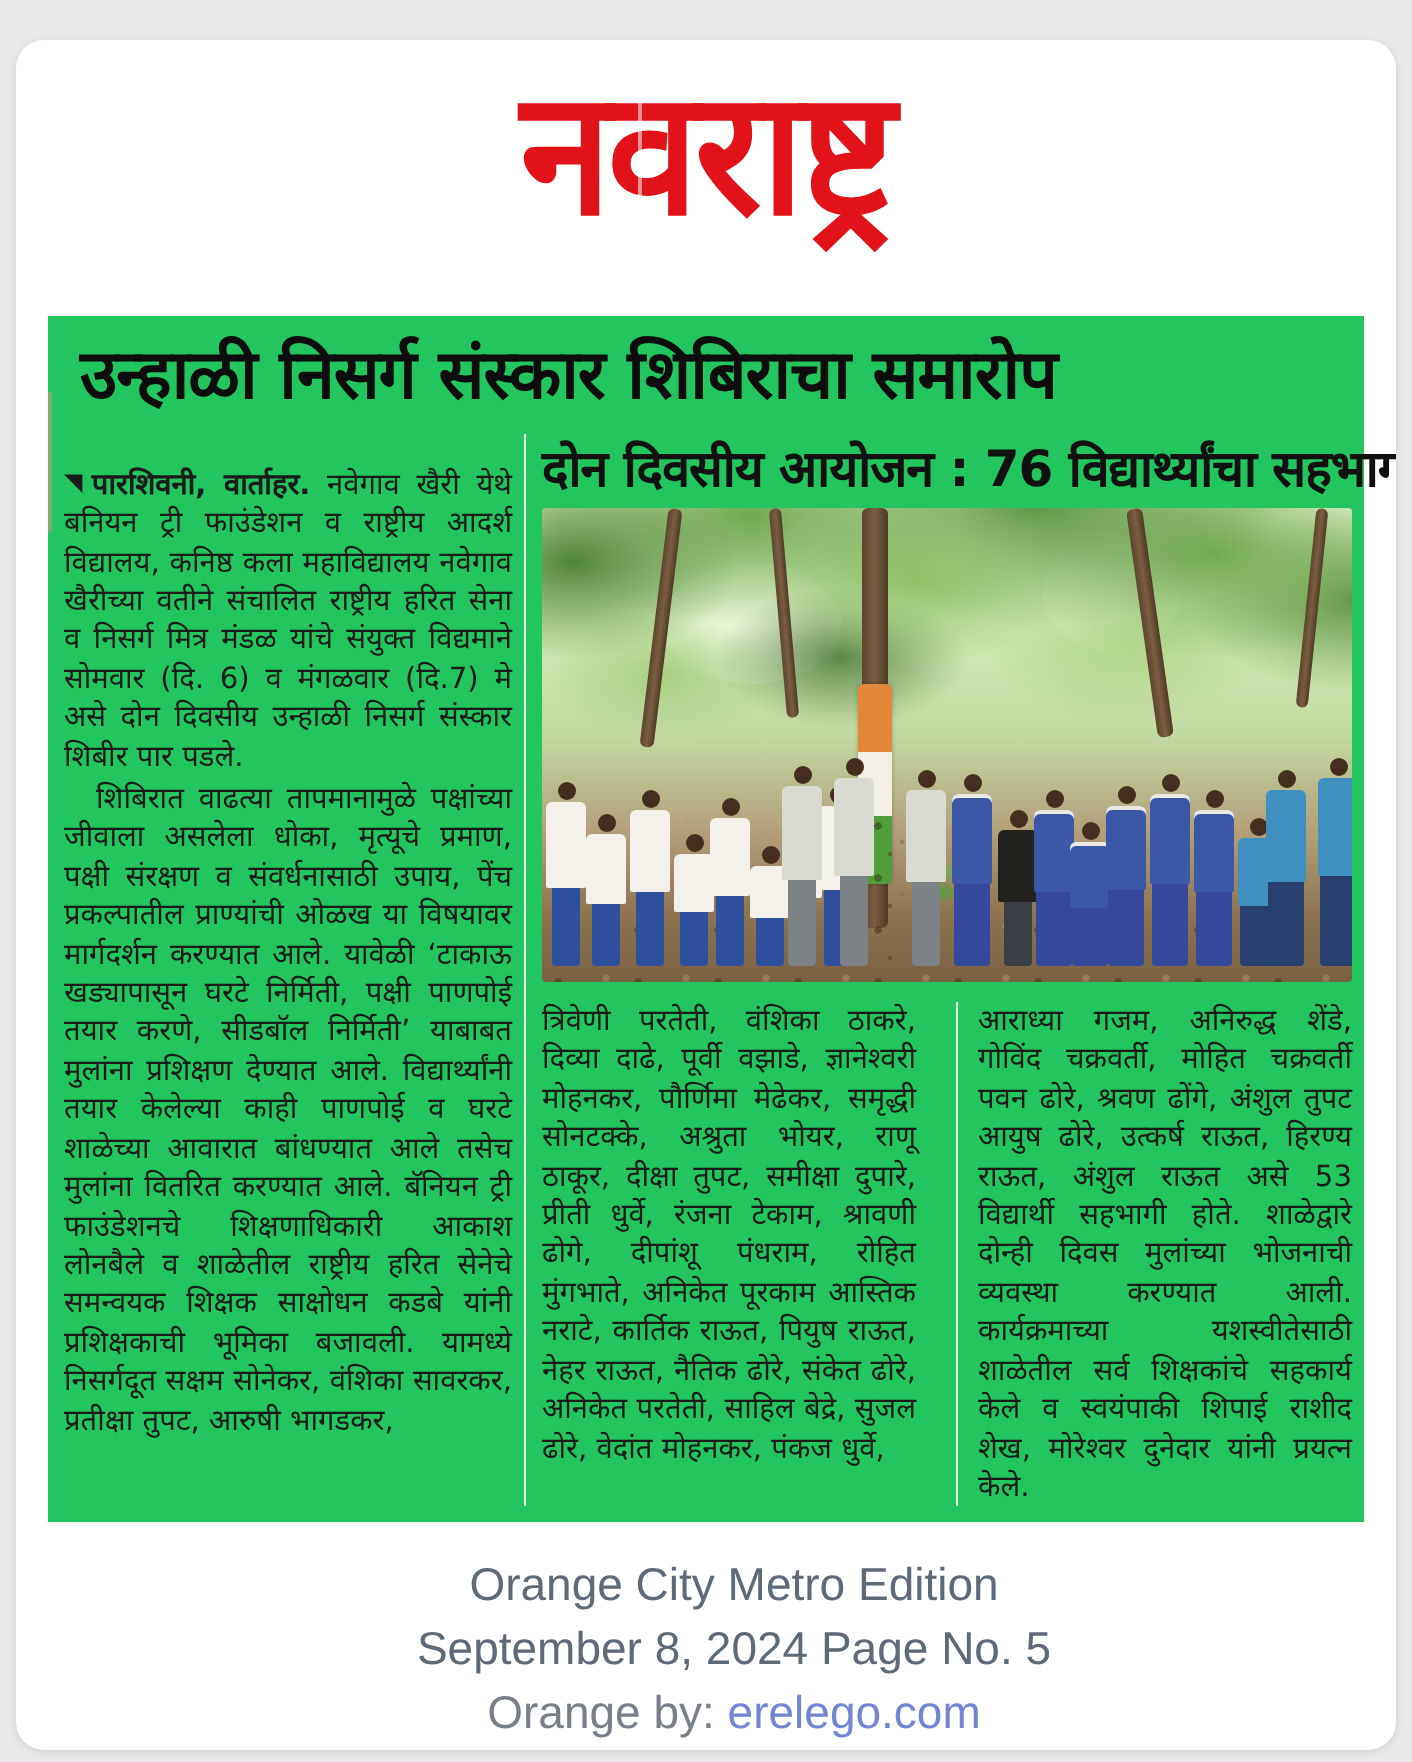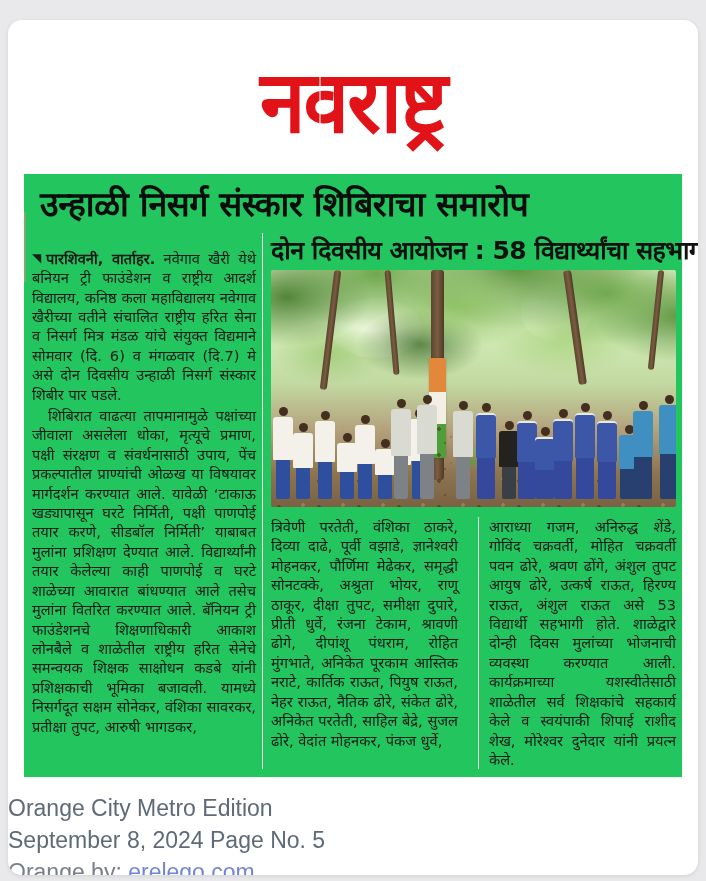--- a/index.html
+++ b/index.html
@@ -10,22 +10,22 @@
     position:relative;overflow:hidden;
   }
   .card{
     position:absolute;left:8px;right:8px;top:20px;bottom:6px;
     background:#ffffff;border-radius:14px;
     box-shadow:0 1px 4px rgba(0,0,0,0.10);
     overflow:hidden;
   }
   
   .masthead{
-    margin-top:24px;height:100px;
-    display:flex;align-items:flex-end;justify-content:center;
+    margin-top:8px;height:100px;
+    display:flex;align-items:center;justify-content:center;
     position:relative;
   }
   .masthead .logo{
     font-size:82px;font-weight:800;line-height:1;
     letter-spacing:-2px;
     transform:scaleY(1.05);
   }
   .fold-line{
     position:absolute;left:45%;top:-20px;bottom:-10px;width:2px;
     background:rgba(255,255,255,0.55);
@@ -118,23 +118,23 @@
   .kid.g .torso{background:#d9dad2;}
   .kid.g .legs{background:#7d8287;}
   .kid.k .torso{background:#23221f;}
   .kid.k .legs{background:#3a3f45;}
   
   .cols{display:flex;gap:10px;margin-top:10px;}
   .colx{flex:1;min-width:0;}
   .col2{border-right:1px solid #eeeae6;padding-right:20px;}
   
   .footer{
-    text-align:left;margin-top:16px;
+    text-align:center;margin-top:16px;
     font-family:"Liberation Sans","DejaVu Sans",sans-serif;
-    font-size:23px;line-height:1.38;color:#5e6a78;
+    font-size:23px;line-height:1.38;color:#5e6a78;margin-left:28px;
   }
   .footer .powered{color:#787f88;}
   .footer a{color:#7486d3;text-decoration:none;}
 </style>
 </head>
 <body>
 
 <div class="card">
 
   <div class="masthead">
@@ -148,21 +148,21 @@
 
     <div class="content">
 
       <div class="col col-left">
         <p class="p1"><span class="dateline-marker">◥</span><span class="dateline">पारशिवनी, वार्ताहर.</span><span> नवेगाव खैरी येथे बनियन ट्री फाउंडेशन व राष्ट्रीय आदर्श विद्यालय, कनिष्ठ कला महाविद्यालय नवेगाव खैरीच्या वतीने संचालित राष्ट्रीय हरित सेना व निसर्ग मित्र मंडळ यांचे संयुक्त विद्यमाने सोमवार (दि. 6) व मंगळवार (दि.7) मे असे दोन दिवसीय उन्हाळी निसर्ग संस्कार शिबीर पार पडले.</span></p>
         <p class="p2">शिबिरात वाढत्या तापमानामुळे पक्षांच्या जीवाला असलेला धोका, मृत्यूचे प्रमाण, पक्षी संरक्षण व संवर्धनासाठी उपाय, पेंच प्रकल्पातील प्राण्यांची ओळख या विषयावर मार्गदर्शन करण्यात आले. यावेळी ‘टाकाऊ खड्यापासून घरटे निर्मिती, पक्षी पाणपोई तयार करणे, सीडबॉल निर्मिती’ याबाबत मुलांना प्रशिक्षण देण्यात आले. विद्यार्थ्यांनी तयार केलेल्या काही पाणपोई व घरटे शाळेच्या आवारात बांधण्यात आले तसेच मुलांना वितरित करण्यात आले. बॅनियन ट्री फाउंडेशनचे शिक्षणाधिकारी आकाश लोनबैले व शाळेतील राष्ट्रीय हरित सेनेचे समन्वयक शिक्षक साक्षोधन कडबे यांनी प्रशिक्षकाची भूमिका बजावली. यामध्ये निसर्गदूत सक्षम सोनेकर, वंशिका सावरकर, प्रतीक्षा तुपट, आरुषी भागडकर,</p>
       </div>
 
       <div class="right-zone">
 
-        <div class="subheadline">दोन दिवसीय आयोजन : 58 विद्यार्थ्यांचा सहभाग</div>
+        <div class="subheadline">दोन दिवसीय आयोजन : 76 विद्यार्थ्यांचा सहभाग</div>
 
         <div class="photo" title="School students in white-and-blue uniforms gathered around a tree whose trunk is painted in tricolour, in a wooded school compound">
           <div class="sunpatch" style="left:60px;top:28px;"></div>
           <div class="sunpatch" style="left:250px;top:12px;width:70px;"></div>
           <div class="canopy"></div>
           <div class="trunk" style="left:56px;top:0;width:7px;height:120px;transform:rotate(7deg);"></div>
           <div class="trunk" style="left:118px;top:0;width:6px;height:105px;transform:rotate(-5deg);"></div>
           <div class="trunk" style="left:300px;top:0;width:8px;height:115px;transform:rotate(-8deg);"></div>
           <div class="trunk" style="left:382px;top:0;width:6px;height:100px;transform:rotate(6deg);"></div>
           <div class="trunk" style="left:160px;top:0;width:13px;height:210px;"></div>

